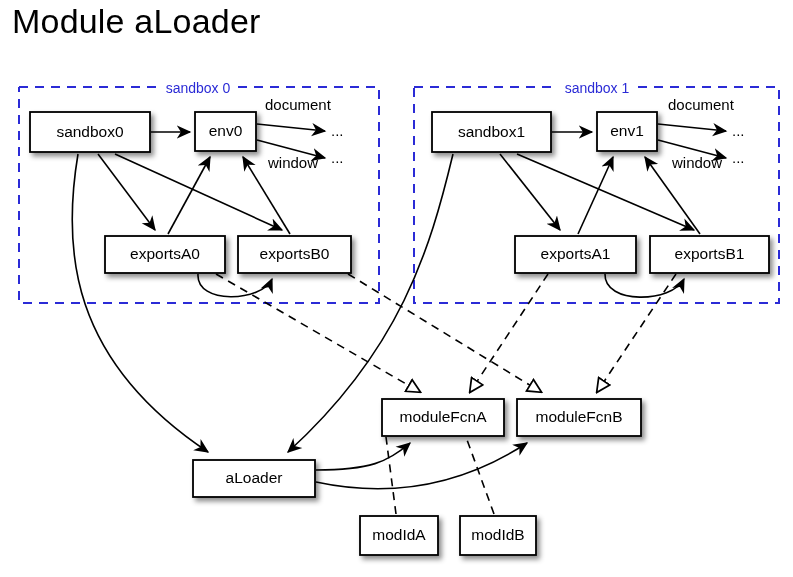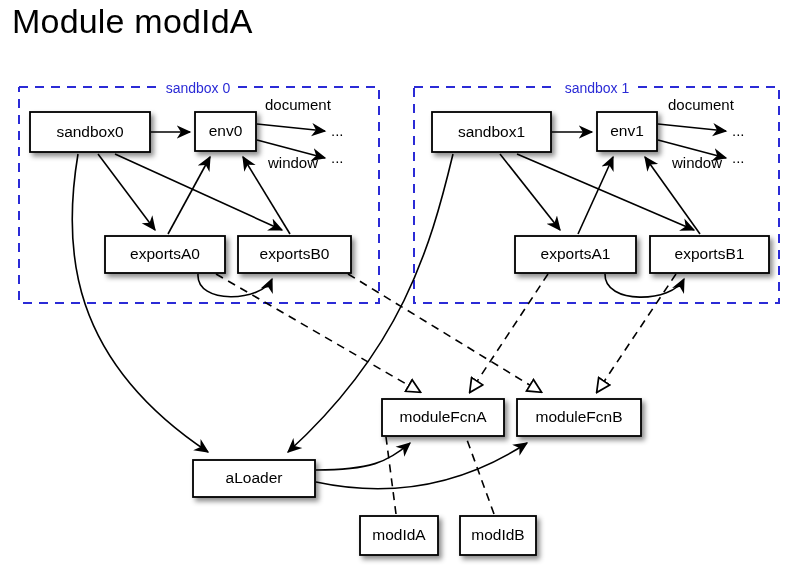--- a/index.html
+++ b/index.html
@@ -74,21 +74,21 @@
   .dashed-edge {
     fill: none;
     stroke: #000000;
     stroke-width: 1.6;
     stroke-dasharray: 8 6;
   }
 </style>
 </head>
 <body>
 
-<div id="slide-title">Module modIdA</div>
+<div id="slide-title">Module aLoader</div>
 
 <svg id="diagram-canvas" viewBox="0 0 793 577" xmlns="http://www.w3.org/2000/svg">
   <defs>
     <marker id="arrow-filled" viewBox="0 0 12 12" refX="10" refY="6" markerWidth="10" markerHeight="10" orient="auto-start-reverse">
       <path d="M 0 1 L 11 6 L 0 11 L 3.2 6 Z" fill="#000000"></path>
     </marker>
     <marker id="arrow-hollow" viewBox="0 0 12 12" refX="10.5" refY="6" markerWidth="10" markerHeight="10" orient="auto-start-reverse">
       <path d="M 0.8 1 L 11 6 L 0.8 11 Z" fill="#ffffff" stroke="#000000" stroke-width="1.3"></path>
     </marker>
     <filter id="box-shadow" x="-30%" y="-30%" width="180%" height="200%">

